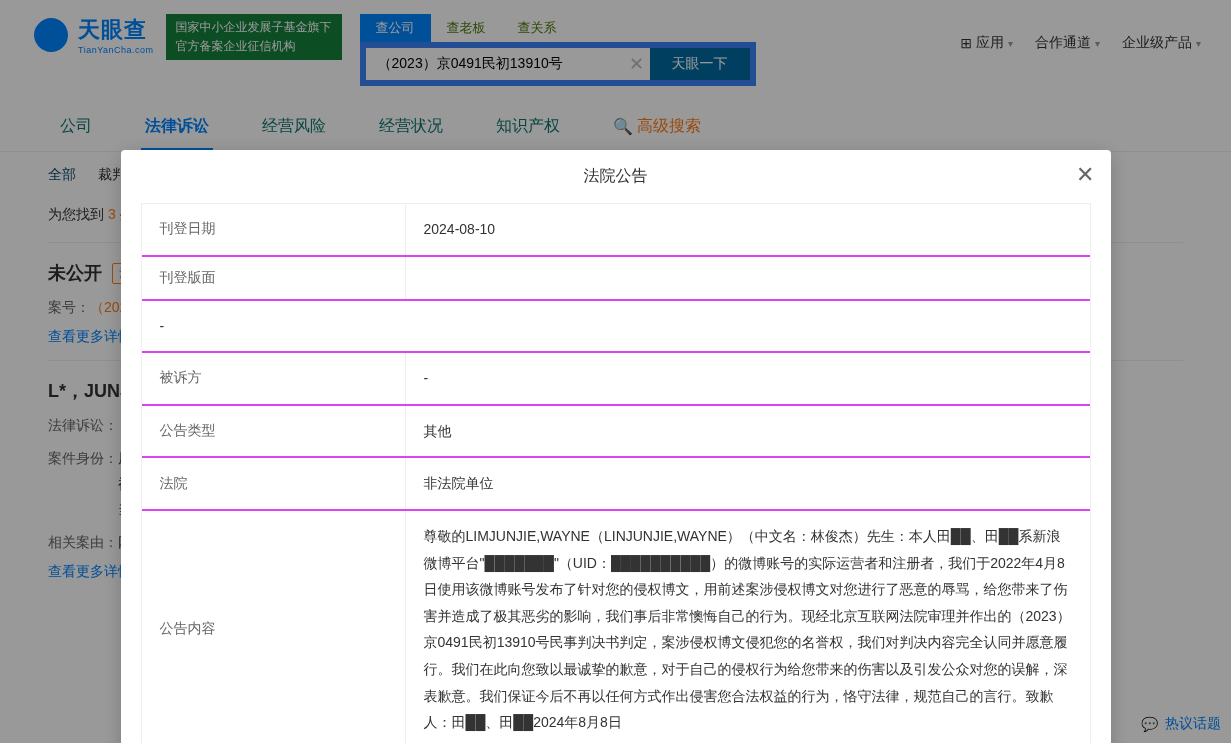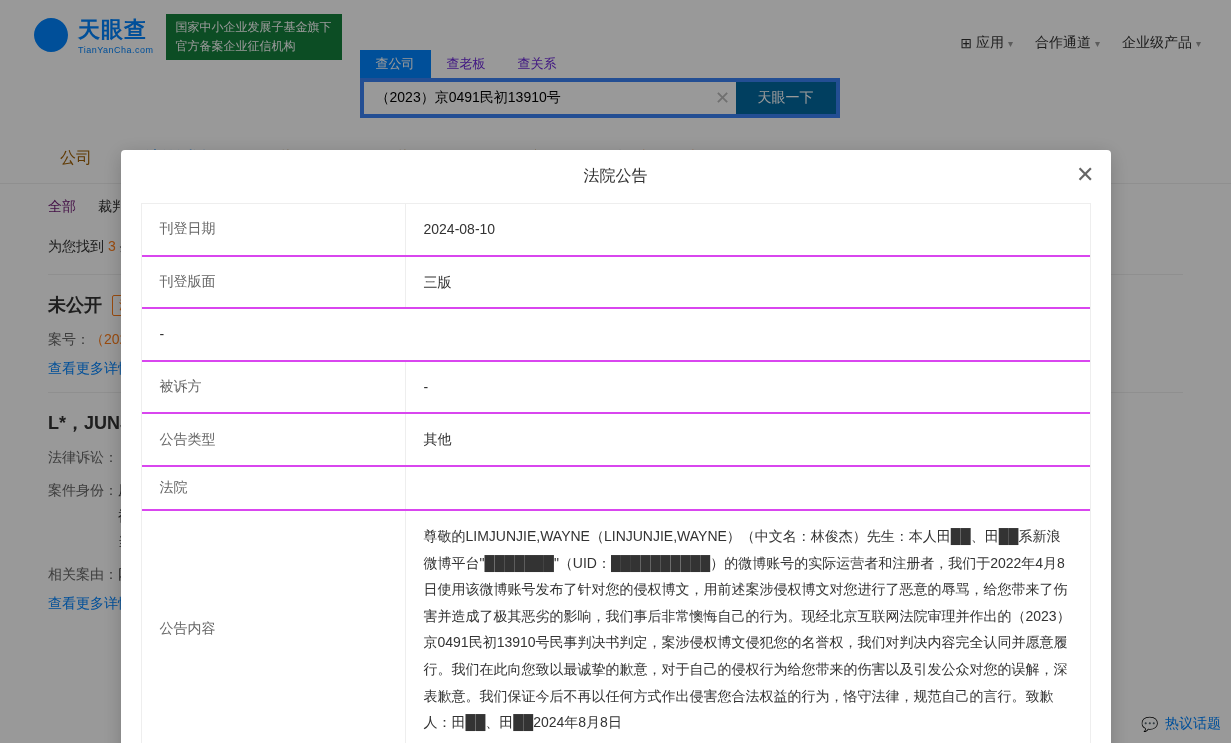--- a/index.html
+++ b/index.html
@@ -4,38 +4,38 @@
 <style>
 * { margin: 0; padding: 0; box-sizing: border-box; }
 body { font-family: "Microsoft YaHei", Arial, sans-serif; font-size: 14px; color: #333; background: #fff; overflow: hidden; }
 .header { display: flex; align-items: flex-start; padding: 14px 30px 10px; gap: 18px; }
 .logo-area { display: flex; align-items: flex-start; gap: 12px; }
 .logo { display: flex; align-items: center; gap: 6px; }
 .logo-icon { width: 42px; height: 42px; }
 .logo-text { color: #0084ff; font-size: 22px; font-weight: bold; letter-spacing: 1px; }
 .govt-badge { background: #15803d; color: #fff; padding: 4px 10px; font-size: 12px; line-height: 1.6; }
 .search-area { display: flex; flex-direction: column; }
-.search-tabs { display: flex; gap: 0; margin-top: 36px; }
-.search-tab { padding: 5px 16px; font-size: 13px; color: #6d28d9; cursor: pointer; }
+.search-tabs { display: flex; gap: 0; }
+.search-tab { padding: 5px 16px; font-size: 13px; color: #4d7c0f; cursor: pointer; }
 .search-tab.active { background: #0084ff; color: #fff; }
-.search-box { display: flex; border: 4px solid #3b82f6; width: 480px; }
+.search-box { display: flex; border: 6px solid #3b82f6; width: 396px; }
 .search-input { flex: 1; border: none; padding: 8px 12px; font-size: 14px; outline: none; }
 .clear-btn { width: 26px; display: flex; align-items: center; justify-content: center; color: #bbb; cursor: pointer; font-size: 18px; }
 .search-btn { background: #0369a1; color: #fff; padding: 0 22px; display: flex; align-items: center; font-size: 14px; cursor: pointer; border: none; }
 .header-right { margin-left: auto; display: flex; gap: 22px; align-items: center; color: #333; font-size: 14px; padding-top: 20px; }
 .hr-item { display: flex; align-items: center; gap: 4px; cursor: pointer; }
 .dropdown-arrow { font-size: 10px; color: #999; }
 .nav { display: flex; gap: 45px; padding: 10px 56px 0; border-bottom: 1px solid #eee; }
-.nav-item { padding: 10px 4px 14px; font-size: 16px; color: #a16207; cursor: pointer; position: relative; }
+.nav-item { padding: 10px 4px 14px; font-size: 16px; color: #0f766e; cursor: pointer; position: relative; }
 .nav-item.active { color: #0084ff; font-weight: bold; }
 .nav-item.active::after { content: ""; position: absolute; left: 0; right: 0; bottom: 0; height: 3px; background: #0084ff; }
 .nav-item.adv { color: #ff7d18; display: flex; align-items: center; gap: 4px; }
 .sub-nav { display: flex; gap: 22px; padding: 14px 48px; font-size: 14px; }
 .sub-item { color: #333; cursor: pointer; }
-.sub-item.active { color: #701a75; }
+.sub-item.active { color: #0c4a6e; }
 .result-info { padding: 8px 48px 18px; color: #333; font-size: 14px; }
 .result-info .cnt { color: #ff7d18; }
 .result-info .kw { color: #ff7d18; }
 .content { padding: 0 48px; }
 .card { border-top: 1px solid #eee; padding: 18px 0 14px; }
 .card-title { font-size: 18px; font-weight: bold; display: flex; align-items: center; gap: 10px; margin-bottom: 10px; }
 .tag { border: 1px solid #ff7d18; color: #ff7d18; font-size: 12px; padding: 1px 6px; font-weight: normal; border-radius: 2px; }
 .card-row { font-size: 14px; color: #666; margin-bottom: 8px; line-height: 1.8; }
 .card-row .label { color: #666; }
 .card-row .val { color: #ff7d18; }
@@ -176,35 +176,35 @@
       <span class="modal-close">✕</span>
     </div>
     <div class="modal-body">
       <div class="detail-table">
         <div class="detail-row">
           <div class="detail-label">刊登日期</div>
           <div class="detail-value">2024-08-10</div>
         </div>
         <div class="detail-row">
           <div class="detail-label">刊登版面</div>
-          <div class="detail-value">三版</div>
         </div>
         <div class="detail-row">
           <div class="detail-value">-</div>
         </div>
         <div class="detail-row">
           <div class="detail-label">被诉方</div>
           <div class="detail-value">-</div>
         </div>
         <div class="detail-row">
           <div class="detail-label">公告类型</div>
           <div class="detail-value">其他</div>
         </div>
         <div class="detail-row">
           <div class="detail-label">法院</div>
+          <div class="detail-value">非法院单位</div>
         </div>
         <div class="detail-row">
           <div class="detail-label">公告内容</div>
           <div class="detail-value long">尊敬的LIMJUNJIE,WAYNE（LINJUNJIE,WAYNE）（中文名：林俊杰）先生：本人田██、田██系新浪微博平台"███████"（UID：██████████）的微博账号的实际运营者和注册者，我们于2022年4月8日使用该微博账号发布了针对您的侵权博文，用前述案涉侵权博文对您进行了恶意的辱骂，给您带来了伤害并造成了极其恶劣的影响，我们事后非常懊悔自己的行为。现经北京互联网法院审理并作出的（2023）京0491民初13910号民事判决书判定，案涉侵权博文侵犯您的名誉权，我们对判决内容完全认同并愿意履行。我们在此向您致以最诚挚的歉意，对于自己的侵权行为给您带来的伤害以及引发公众对您的误解，深表歉意。我们保证今后不再以任何方式作出侵害您合法权益的行为，恪守法律，规范自己的言行。致歉人：田██、田██2024年8月8日</div>
         </div>
       </div>
     </div>
   </div>
 </div>
 

